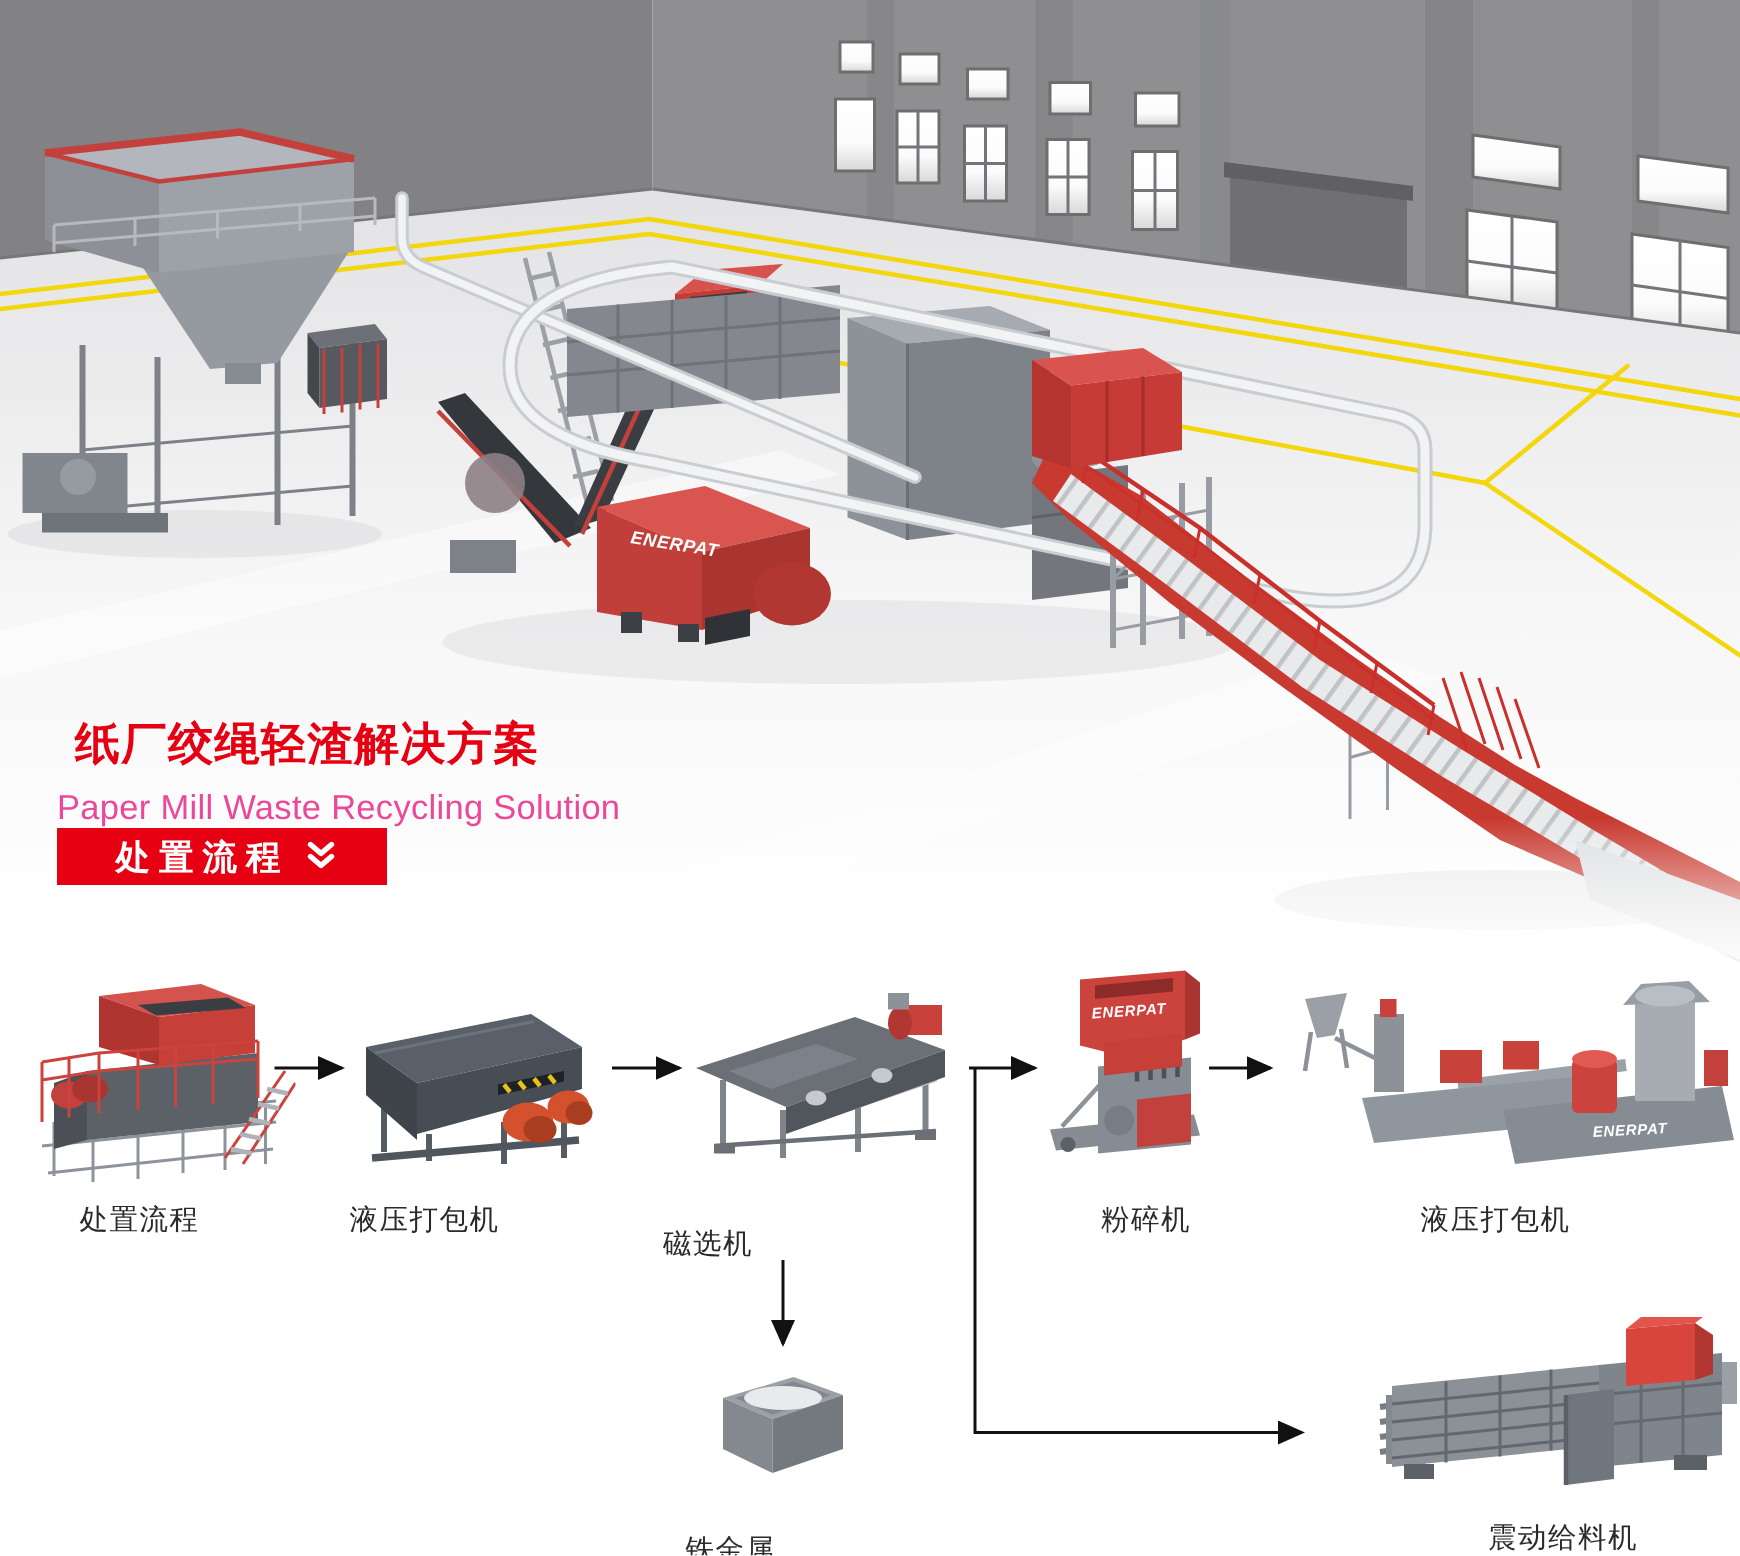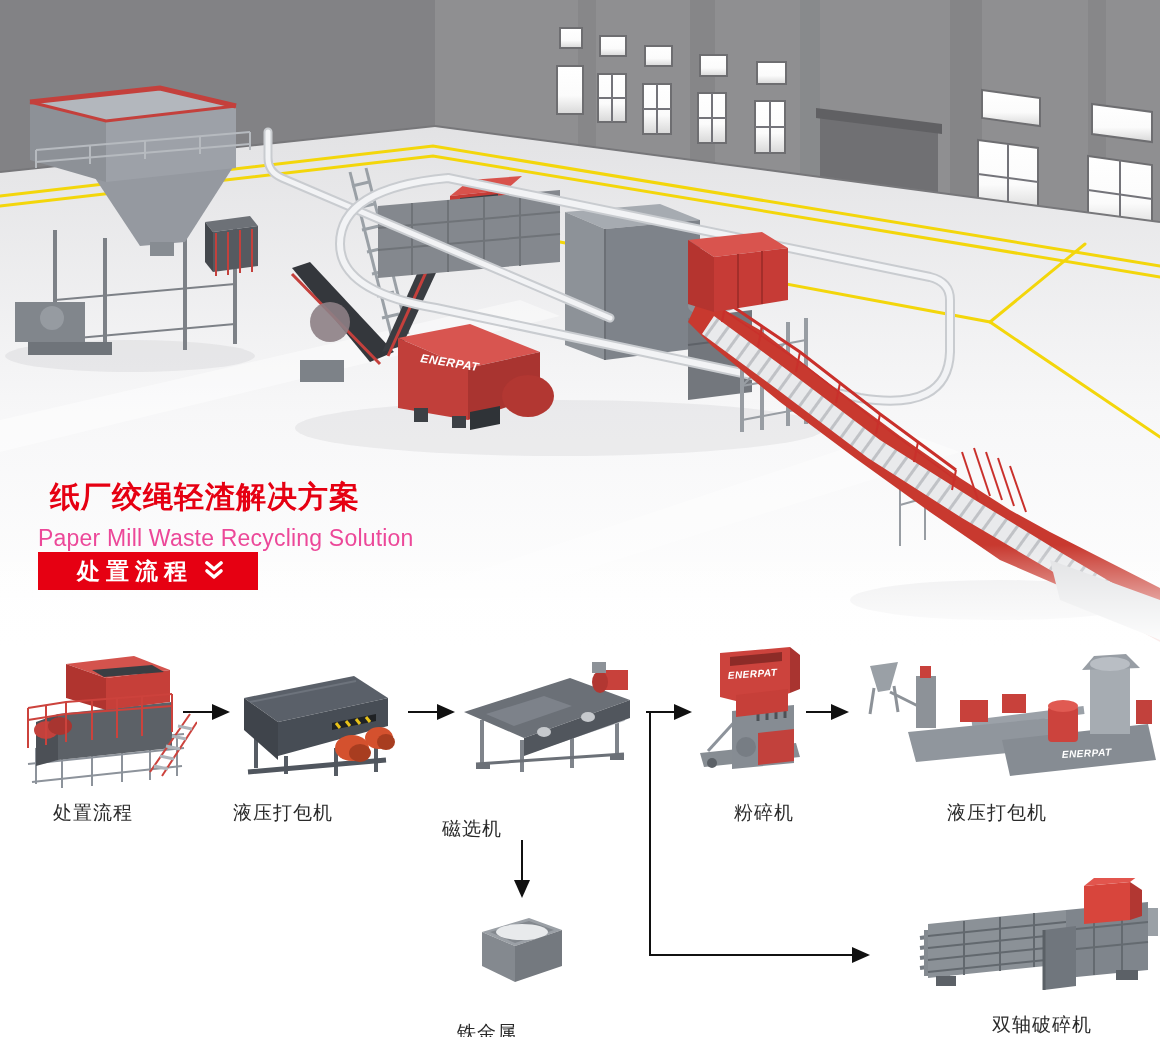--- a/index.html
+++ b/index.html
@@ -472,15 +472,15 @@
       <rect x="200" y="92" width="22" height="10" fill="#5c6167"></rect>
       <rect x="232" y="30" width="10" height="28" fill="#9aa0a6"></rect>
     </svg>
 
     <div class="flow-label" style="left:23px;top:160px">处置流程</div>
     <div class="flow-label" style="left:213px;top:160px">液压打包机</div>
     <div class="flow-label" style="left:402px;top:176px">磁选机</div>
     <div class="flow-label" style="left:694px;top:160px">粉碎机</div>
     <div class="flow-label" style="left:927px;top:160px">液压打包机</div>
     <div class="flow-label" style="left:417px;top:380px">铁金属</div>
-    <div class="flow-label" style="left:972px;top:372px">双轴破碎机</div>
+    <div class="flow-label" style="left:972px;top:372px">震动给料机</div>
   </div>
 </div>
 
 </body></html>

